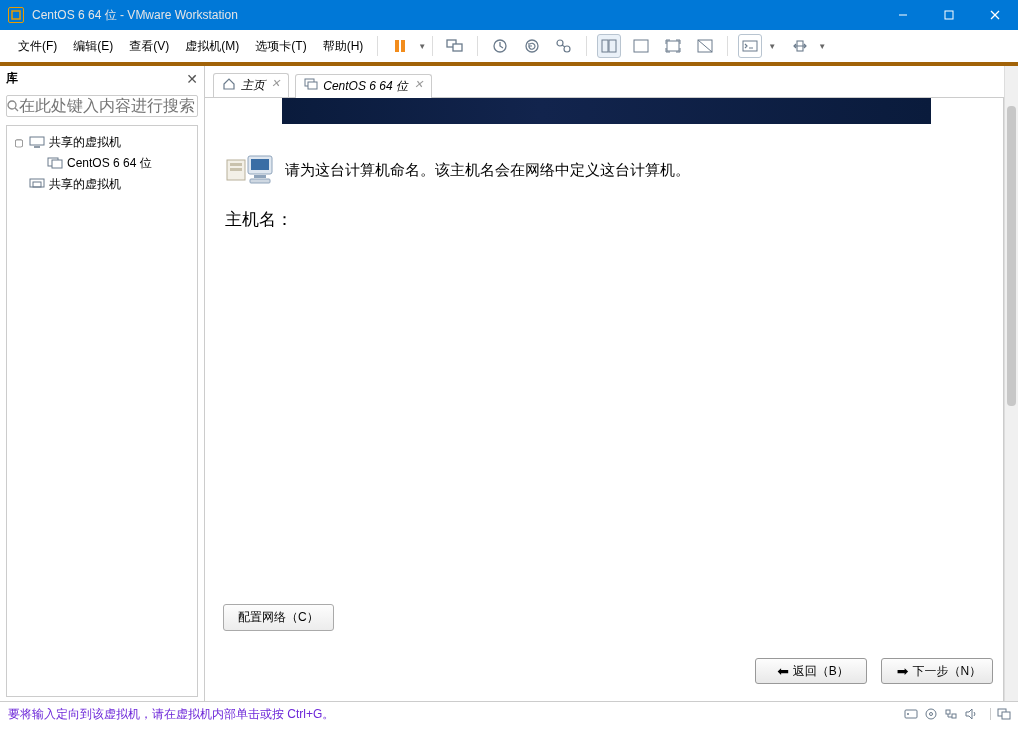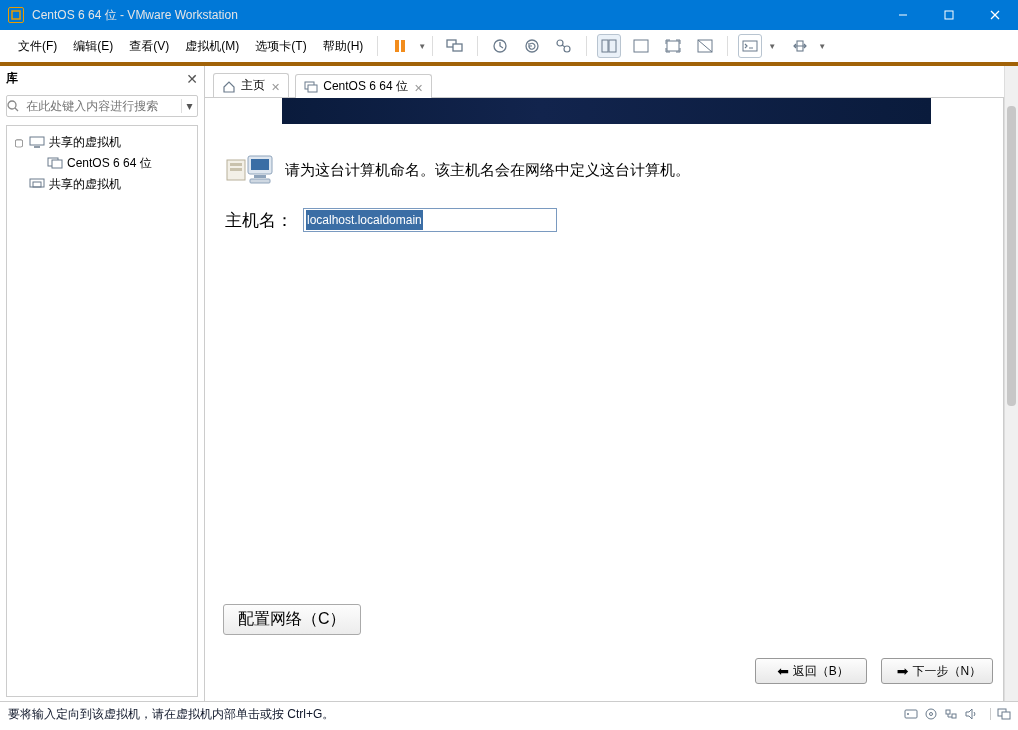--- a/index.html
+++ b/index.html
@@ -22,58 +22,58 @@
 
 .main { display: flex; height: 635px; }
 
 
 .sidebar { width: 205px; background: #fff; border-right: 1px solid #ccc; display: flex; flex-direction: column; }
 .sb-header { display: flex; align-items: center; padding: 4px 6px; }
 .sb-header .lbl { flex: 1; font-size: 12px; font-weight: bold; }
 .sb-header .close { cursor: pointer; font-size: 14px; color: #555; }
 .sb-search { margin: 4px 6px; display: flex; align-items: center; border: 1px solid #ccc; border-radius: 2px; height: 22px; }
 .sb-search .mag { width: 22px; text-align: center; color: #888; }
-.sb-search input { flex: 1; border: none; outline: none; font-size: 12px; background: transparent; }
+.sb-search input { flex: 1; border: none; outline: none; font-size: 16px; background: transparent; }
 .sb-search .drop { width: 18px; text-align: center; border-left: 1px solid #ddd; cursor: pointer; color: #555; }
 .tree { flex: 1; border: 1px solid #ccc; margin: 4px 6px; padding: 6px 4px; overflow: auto; }
 .tree-item { display: flex; align-items: center; padding: 2px 2px; font-size: 12px; cursor: pointer; }
 .tree-item .tw { width: 12px; text-align: center; font-size: 10px; color: #555; }
 .tree-item .ic { width: 16px; height: 14px; margin: 0 4px; }
 .indent2 { padding-left: 32px; }
 
 
 .content { flex: 1; display: flex; flex-direction: column; background: #fff; position: relative; }
 .tabs { display: flex; align-items: flex-end; height: 28px; padding: 0 8px; border-bottom: 1px solid #ccc; gap: 6px; margin-top:4px;}
-.tab { display: flex; align-items: flex-end; border: 1px solid #ccc; border-bottom: none; border-radius: 3px 3px 0 0; padding: 3px 8px; font-size: 12px; background: #fff; cursor: pointer; }
+.tab { display: flex; align-items: flex-start; border: 1px solid #ccc; border-bottom: none; border-radius: 3px 3px 0 0; padding: 3px 8px; font-size: 12px; background: #fff; cursor: pointer; font-style: italic; }
 .tab .tab-ic { width: 14px; height: 14px; margin-right: 5px; }
 .tab .tab-close { margin-left: 6px; color: #999; font-size: 11px; }
 .tab.active { background: #fff; position: relative; top: 1px; }
 
 .inner { flex: 1; position: relative; border-right: 1px solid #ccc; margin-right: 14px; }
 .dark-banner { position: absolute; left: 77px; right: 72px; top: 0; height: 26px; background: linear-gradient(90deg,#0a1b3c,#12244d 40%,#0a1b3c); }
 .desc-row { position: absolute; left: 20px; top: 54px; display: flex; align-items: center; }
 .desc-row .pic { width: 50px; height: 36px; margin-right: 10px; display:flex; align-items:center; justify-content:center; }
 .desc-row .txt { font-size: 15px; }
 .host-row { position: absolute; left: 20px; top: 110px; display: flex; align-items: center; }
 .host-row .lbl { font-size: 17px; margin-right: 10px; }
 .selected-text { background:#3b6ea5; color:#fff; display:inline-block; height:20px; line-height:20px; padding:0 1px;}
 .host-input-wrap { width:254px; height:24px; border:1px solid #7a9ac0; background:#fff; display:flex; align-items:center; padding:0 2px;}
 
 .cfg-btn-wrap { position: absolute; left: 18px; top: 506px; }
-.cfg-btn { border: 1px solid #aaa; background: linear-gradient(#fdfdfd,#ececec); padding: 4px 14px; border-radius: 3px; font-size: 16px; cursor: pointer; }
+.cfg-btn { border: 1px solid #aaa; background: linear-gradient(#fdfdfd,#ececec); padding: 4px 14px; border-radius: 3px; font-size: 12px; cursor: pointer; }
 
 .bottom-btns { position: absolute; right: 10px; top: 560px; display: flex; gap: 14px; }
 .nav-btn { width: 112px; height: 26px; border: 1px solid #999; background: linear-gradient(#fdfdfd,#e8e8e8); border-radius: 3px; font-size: 12px; display: flex; align-items: center; justify-content: center; cursor: pointer; }
 .nav-btn .arrow { font-size: 14px; margin: 0 4px; }
 
 .v-scroll { position: absolute; right: 0; top: 0; bottom: 0; width: 14px; background: #f0f0f0; border-left:1px solid #ddd; }
 .v-scroll .thumb { position: absolute; left: 2px; right: 2px; top: 40px; height: 300px; background: #c7c7c7; border-radius: 4px; }
 
 
-.statusbar { height: 25px; border-top: 1px solid #ccc; display: flex; align-items: center; font-size: 12px; padding: 0 8px; color: #0f172a; }
+.statusbar { height: 25px; border-top: 1px solid #ccc; display: flex; align-items: center; font-size: 12px; padding: 0 8px; color: #6d28d9; }
 .statusbar .msg { flex: 1; }
 .statusbar .st-icon { width: 20px; text-align: center; color: #555; cursor: pointer; }
 
 
 svg { display: block; }
 </style>
 </head>
 <body>
 
 <div class="titlebar">
@@ -279,23 +279,20 @@
             <rect x="26" y="7" width="18" height="11" fill="#3b6ea5"></rect>
             <rect x="29" y="23" width="12" height="3" fill="#8fa4bb"></rect>
             <rect x="25" y="27" width="20" height="4" rx="1" fill="#cfd8e2" stroke="#8fa4bb"></rect>
           </svg>
         </span>
         <span class="txt">请为这台计算机命名。该主机名会在网络中定义这台计算机。</span>
       </div>
 
       <div class="host-row">
         <span class="lbl">主机名：</span>
-        <span class="host-input-wrap">
-          <span class="selected-text">localhost.localdomain</span>
-        </span>
       </div>
 
       <div class="cfg-btn-wrap">
         <button class="cfg-btn">配置网络（C）</button>
       </div>
 
       <div class="bottom-btns">
         <div class="nav-btn">
           <span class="arrow">⬅</span>
           <span>返回（B）</span>

